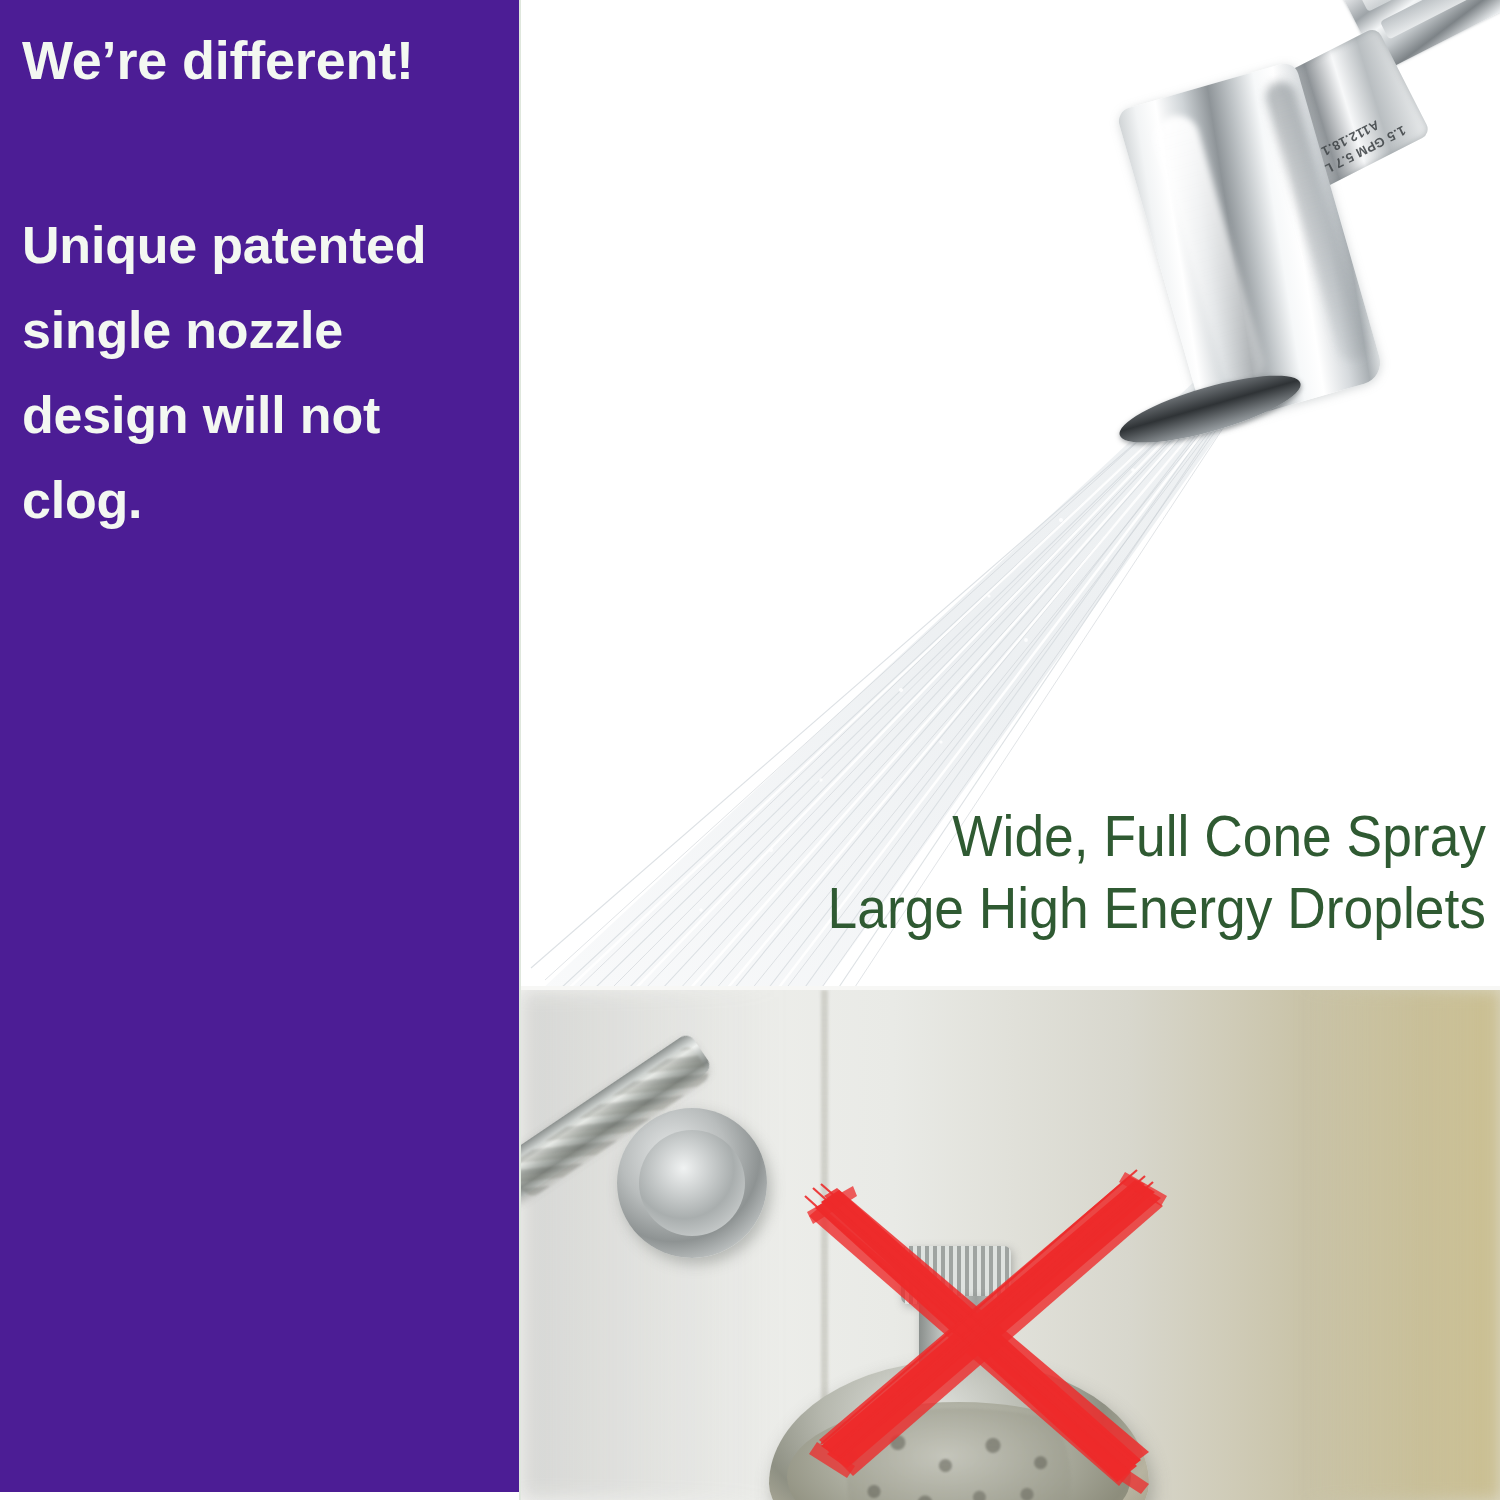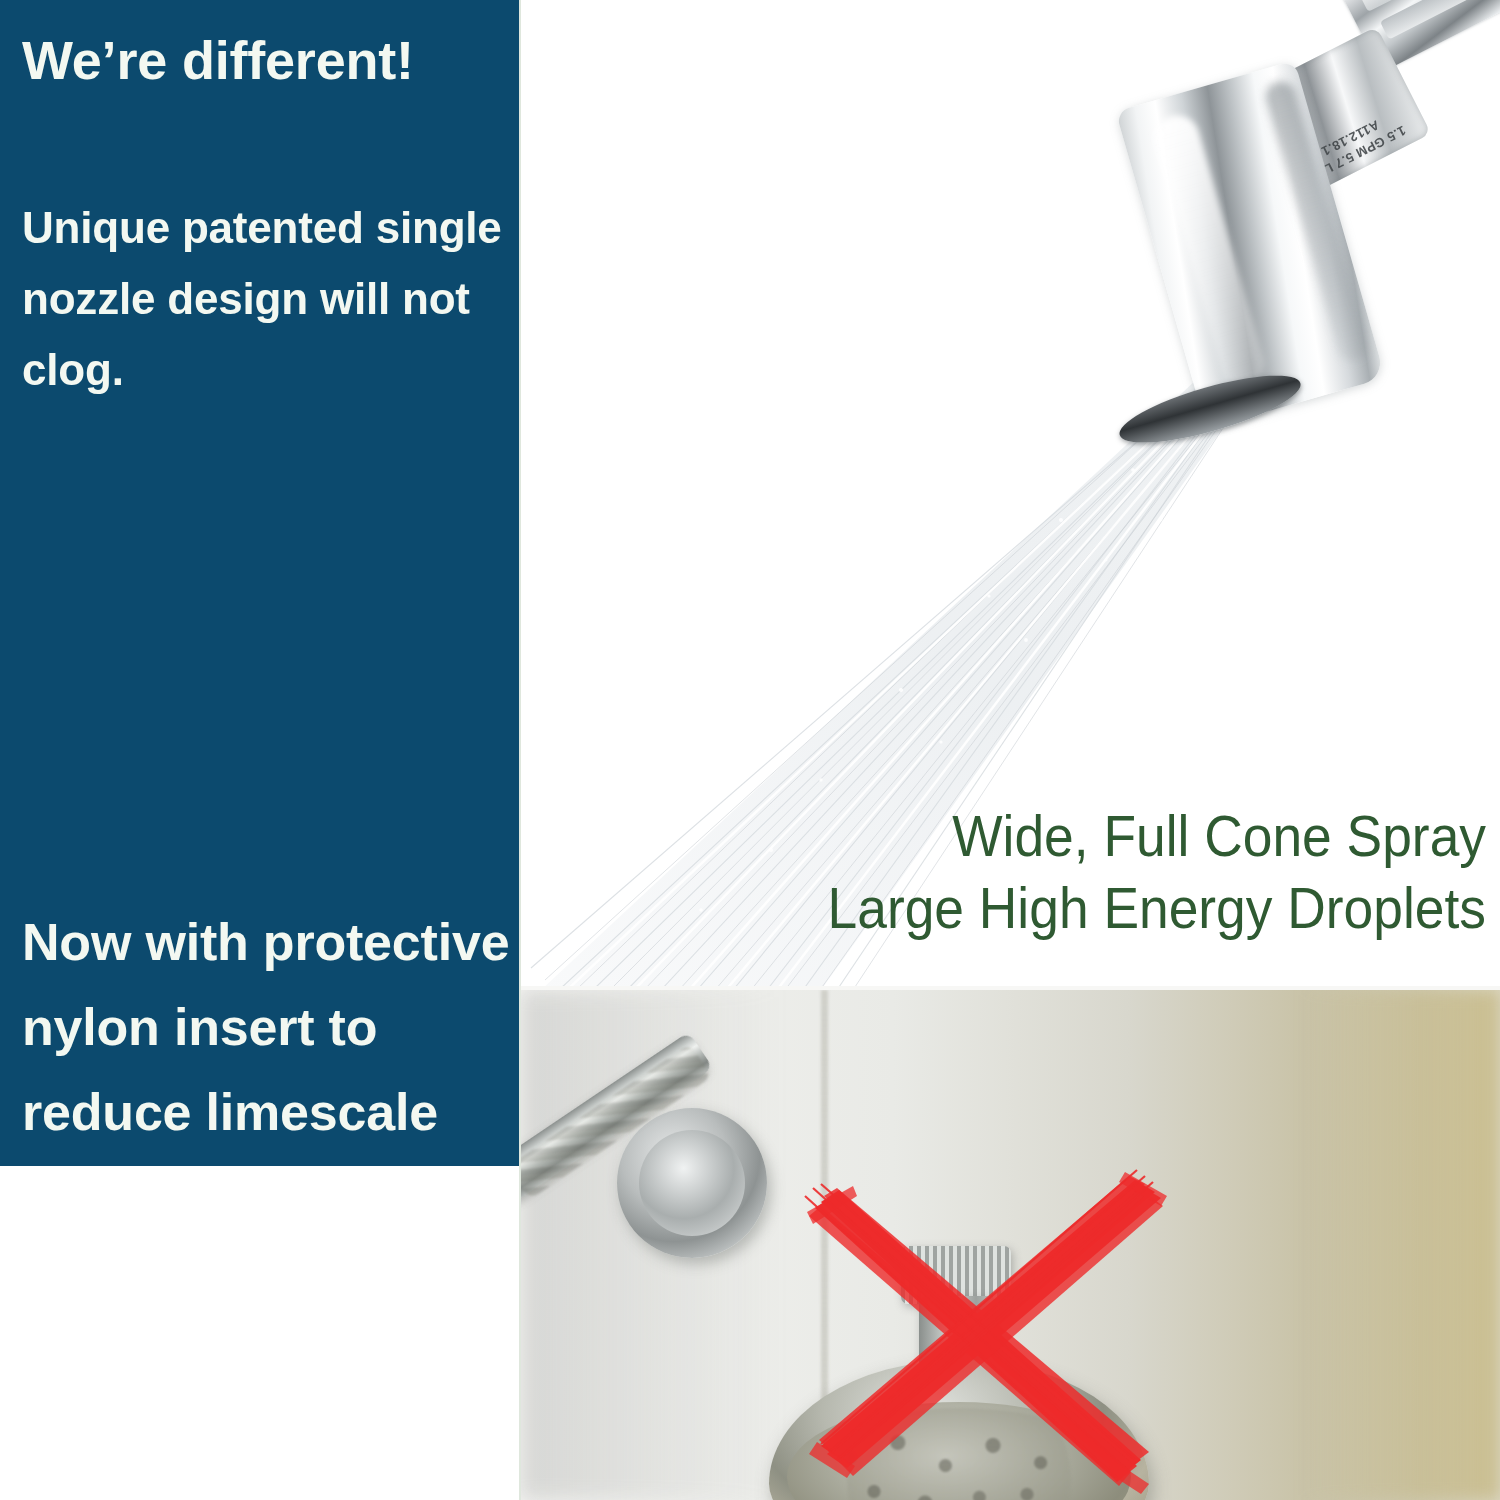--- a/index.html
+++ b/index.html
@@ -2,26 +2,26 @@
 <html><head>
 <meta charset="utf-8">
 <style>
   html,body{margin:0;padding:0;background:#fff;}
   body{width:1500px;height:1500px;overflow:hidden;
        font-family:"Liberation Sans",sans-serif;}
 
   #canvas{position:relative;width:1500px;height:1500px;overflow:hidden;background:#fff;}
 
   
-  #green-panel{position:absolute;left:0;top:0;width:521px;height:1166px;
-               background:#0c4a6e;overflow:hidden;}
+  #green-panel{position:absolute;left:0;top:0;width:521px;height:1492px;
+               background:#4c1d95;overflow:hidden;}
   .gp-text{position:absolute;left:22px;width:488px;color:#f3f8f1;
            font-weight:700;letter-spacing:-.2px;}
   #headline{top:28px;font-size:54px;line-height:64px;}
-  #para-1{top:192px;font-size:44px;line-height:71px;}
+  #para-1{top:203px;font-size:52px;line-height:85px;}
   #para-2{top:592px;font-size:52px;line-height:85px;}
   #para-3{top:900px;font-size:52px;line-height:85px;}
 
   
   #spray-photo{position:absolute;left:521px;top:0;width:979px;height:990px;
                background:#ffffff;overflow:hidden;}
 
   
   #head-assembly{position:absolute;right:-4px;top:-6px;width:470px;height:470px;}
 
@@ -165,21 +165,20 @@
               background:#dfe7dd;}
 </style>
 </head>
 <body>
 
 <div id="canvas">
 
   <div id="green-panel">
     <div class="gp-text" id="headline">We’re different!</div>
     <div class="gp-text" id="para-1">Unique patented single nozzle design will not clog.</div>
-    <div class="gp-text" id="para-3">Now with protective nylon insert to reduce limescale buildup and make cleaning easy.</div>
   </div>
   <div id="panel-edge"></div>
 
   <div id="spray-photo">
 
     <svg id="spray-cone" viewBox="0 0 979 990" preserveAspectRatio="none">
       <defs>
         <linearGradient id="wg" x1="1" y1="0" x2="0" y2="1">
           <stop offset="0%" stop-color="#eceff1" stop-opacity="0.95"></stop>
           <stop offset="45%" stop-color="#e6eaed" stop-opacity="0.80"></stop>

